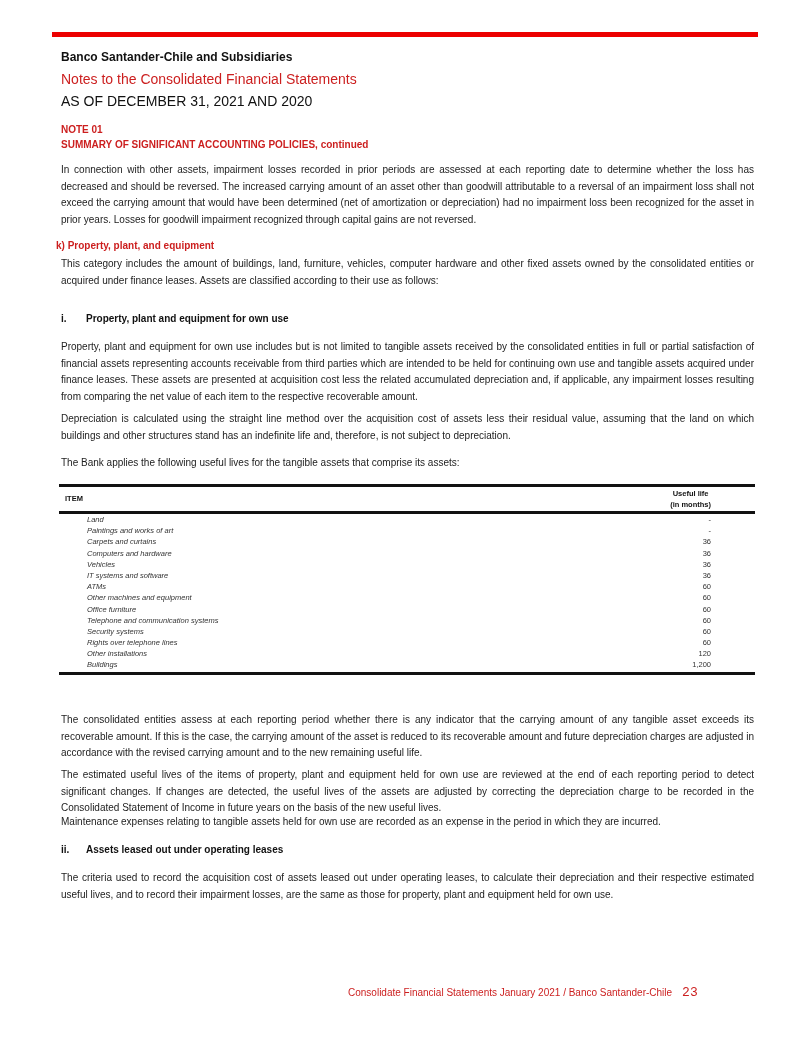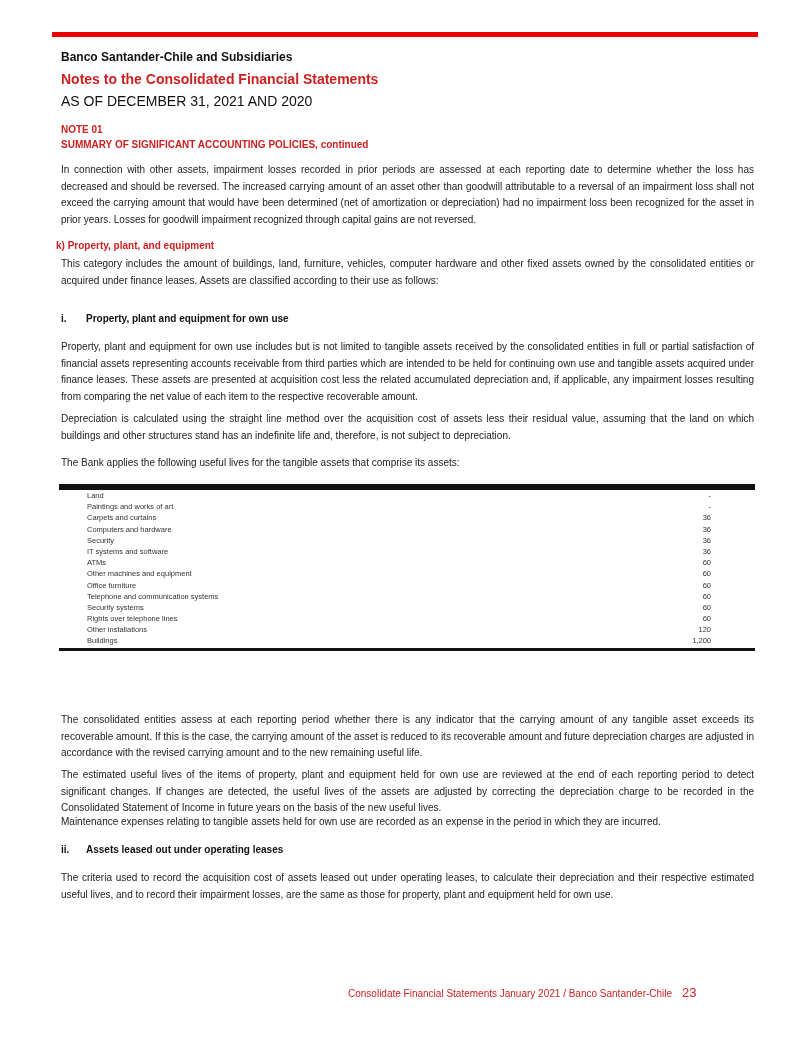--- a/index.html
+++ b/index.html
@@ -1,41 +1,41 @@
 <!DOCTYPE html>
 <html><head>
 <meta charset="utf-8">
 <style>
   html, body { margin: 0; padding: 0; background: #ffffff; }
   body { width: 811px; height: 1050px; position: relative; overflow: hidden;
          font-family: "Liberation Sans", sans-serif; color: #222; }
   .red-bar { position: absolute; left: 52px; top: 32px; width: 706px; height: 5px; background: #ec0000; }
   .hdr { position: absolute; left: 61px; }
   .company { top: 50px; font-size: 12px; font-weight: bold; color: #111; }
-  .notes-title { top: 71px; font-size: 14px; font-weight: bold; color: #cc1f1f; text-align: center; }
+  .notes-title { top: 71px; font-size: 14px; font-weight: normal; color: #cc1f1f; text-align: center; }
   .as-of { top: 93px; font-size: 14px; color: #111; }
   .note-num { top: 124px; font-size: 10px; font-weight: bold; color: #cc1f1f; }
   .note-title { top: 139px; font-size: 10px; font-weight: bold; color: #cc1f1f; }
   .para { position: absolute; left: 61px; width: 693px; font-size: 10px; line-height: 16.7px;
           text-align: justify; color: #222; margin: 0; }
   .para.last-left { text-align-last: left; }
   .sec-red { position: absolute; left: 56px; font-size: 10px; font-weight: bold; color: #cc1f1f; }
   .sub { position: absolute; left: 61px; font-size: 10px; font-weight: bold; color: #111; }
   .sub .num { display: inline-block; width: 25px; }
   .tbl { position: absolute; left: 59px; top: 484px; width: 696px; }
   .tbl .rule-thick { height: 3px; background: #111; }
   .tbl .head { height: 24px; position: relative; }
   .tbl .head .c1 { position: absolute; left: 6px; top: 7px; font-size: 7.5px; font-weight: bold; color: #111; }
   .tbl .head .c2 { position: absolute; right: 44px; top: 1px; font-size: 7.5px; font-weight: bold; text-align: center; line-height: 11px; color: #111; }
   .tbl .rows { padding-top: 1px; }
   .tbl .row { height: 11.2px; position: relative; font-size: 7.5px; color: #333; }
-  .tbl .row .name { position: absolute; left: 28px; top: 0; }
+  .tbl .row .name { position: absolute; left: 28px; top: 0; font-style: italic; }
   .tbl .row .val { position: absolute; right: 44px; top: 0; }
   .footer { position: absolute; top: 985px; left: 348px; font-size: 10px; color: #cc1f1f; }
-  .footer .page { font-family: Liberation Sans, sans-serif; font-size: 13px; margin-left: 10px; }
+  .footer .page { font-family: Liberation Mono, monospace; font-size: 13px; margin-left: 10px; }
 </style>
 </head>
 <body>
 
 <div class="red-bar"></div>
 
 <div class="hdr company">Banco Santander-Chile and Subsidiaries</div>
 <div class="hdr notes-title">Notes to the Consolidated Financial Statements</div>
 <div class="hdr as-of">AS OF DECEMBER 31, 2021 AND 2020</div>
 <div class="hdr note-num">NOTE 01</div>
@@ -52,40 +52,47 @@
 </div>
 
 <p class="para" style="top:339px;">Property, plant and equipment for own use includes but is not limited to tangible assets received by the consolidated entities in full or partial satisfaction of financial assets representing accounts receivable from third parties which are intended to be held for continuing own use and tangible assets acquired under finance leases. These assets are presented at acquisition cost less the related accumulated depreciation and, if applicable, any impairment losses resulting from comparing the net value of each item to the respective recoverable amount.</p>
 
 <p class="para" style="top:411px;">Depreciation is calculated using the straight line method over the acquisition cost of assets less their residual value, assuming that the land on which buildings and other structures stand has an indefinite life and, therefore, is not subject to depreciation.</p>
 
 <p class="para" style="top:455px;">The Bank applies the following useful lives for the tangible assets that comprise its assets:</p>
 
 <div class="tbl">
   <div class="rule-thick"></div>
+  <div class="head">
+    <div class="c1">ITEM</div>
+    <div class="c2">
+      <div>Useful life</div>
+      <div>(in months)</div>
+    </div>
+  </div>
   <div class="rule-thick"></div>
   <div class="rows">
     <div class="row">
         <span class="name">Land</span>
         <span class="val">-</span>
       </div>
     <div class="row">
         <span class="name">Paintings and works of art</span>
         <span class="val">-</span>
       </div>
     <div class="row">
         <span class="name">Carpets and curtains</span>
         <span class="val">36</span>
       </div>
     <div class="row">
         <span class="name">Computers and hardware</span>
         <span class="val">36</span>
       </div>
     <div class="row">
-        <span class="name">Security</span>
+        <span class="name">Vehicles</span>
         <span class="val">36</span>
       </div>
     <div class="row">
         <span class="name">IT systems and software</span>
         <span class="val">36</span>
       </div>
     <div class="row">
         <span class="name">ATMs</span>
         <span class="val">60</span>
       </div>

